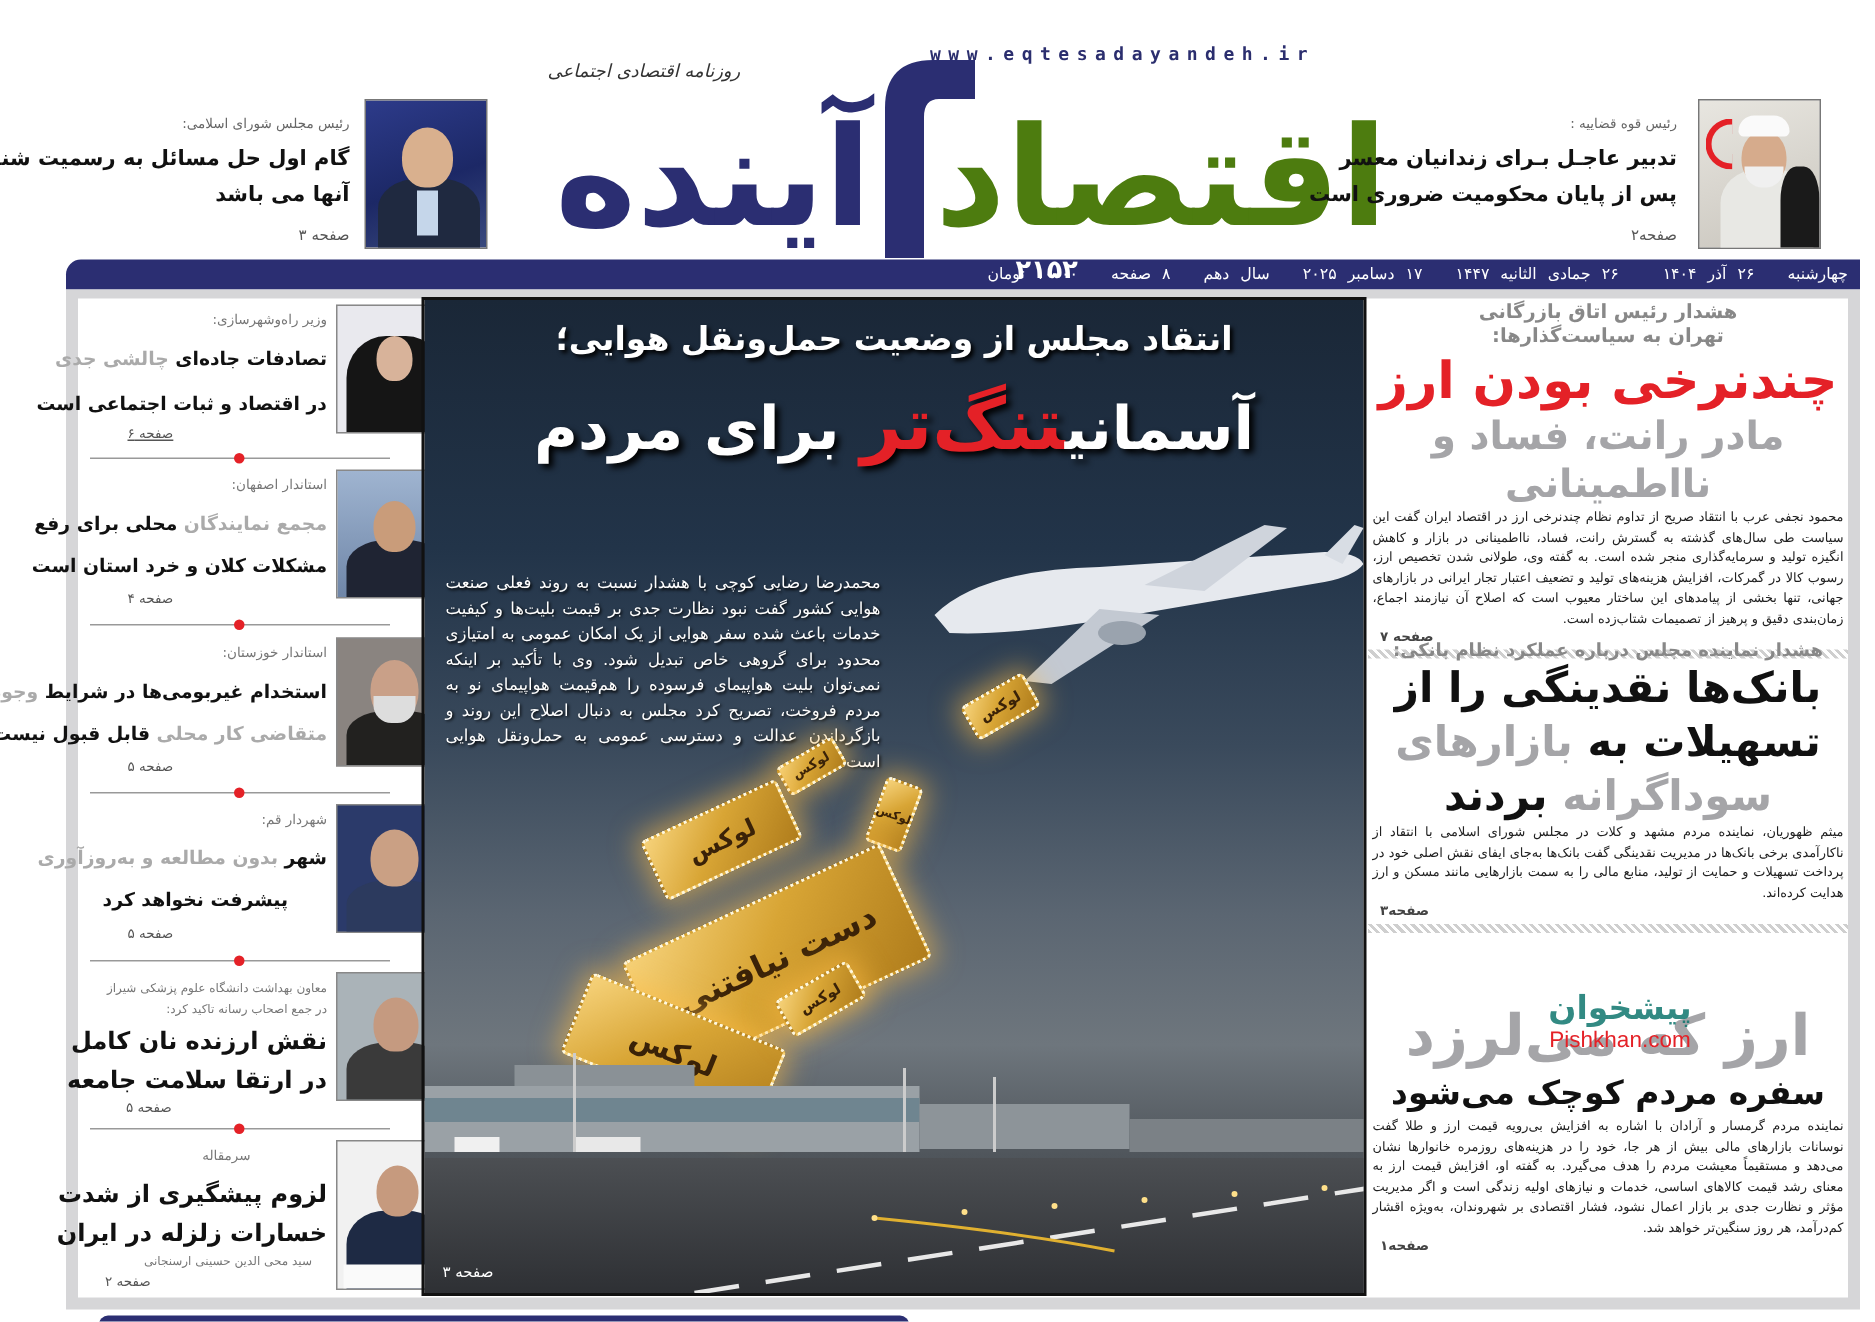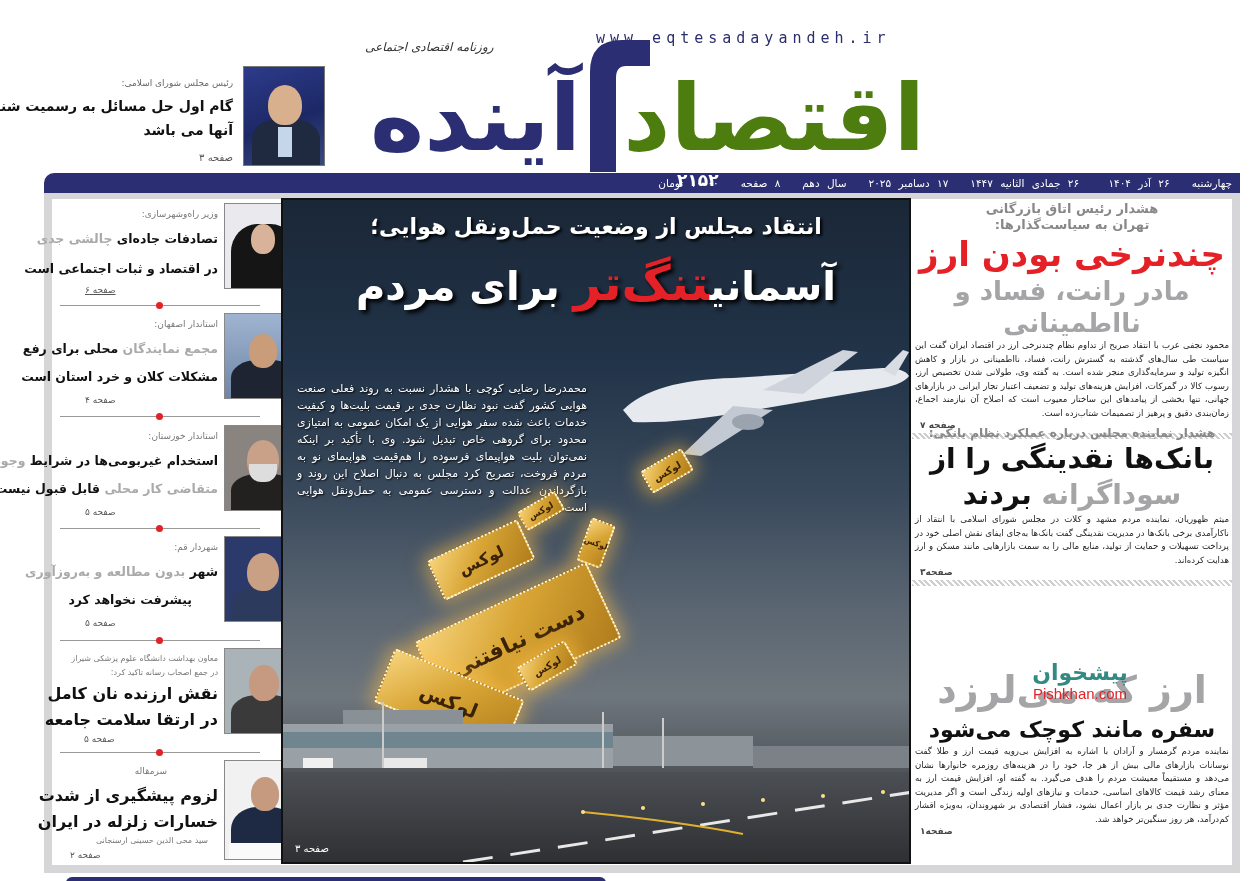--- a/index.html
+++ b/index.html
@@ -1,21 +1,21 @@
 <!DOCTYPE html>
 <html><head>
 <meta charset="utf-8">
 <style>
   * { box-sizing: border-box; margin: 0; padding: 0; }
   html, body { width: 1250px; height: 881px; background: #ffffff; overflow: hidden; }
   body { font-family: "DejaVu Sans", "Liberation Sans", sans-serif; position: relative; direction: rtl; color: #111; }
 
   
   .masthead { position: absolute; left: 0; top: 0; width: 1250px; height: 172px; }
-  .site-url { position: absolute; left: 596px; top: 29px; direction: ltr; font-family: "DejaVu Sans Mono", monospace; font-size: 15px; letter-spacing: 5px; color: #2b2e6e; font-weight: normal; }
+  .site-url { position: absolute; left: 620px; top: 29px; direction: ltr; font-family: "DejaVu Sans Mono", monospace; font-size: 12px; letter-spacing: 5px; color: #2b2e6e; font-weight: bold; }
   .tagline { position: absolute; left: 365px; top: 40px; font-family: "DejaVu Serif", serif; font-style: italic; font-size: 12px; color: #333; }
   .logo { position: absolute; left: 370px; top: 30px; width: 555px; height: 140px; direction: ltr; }
   .logo-word { position: absolute; top: 40px; height: 98px; font-family: "DejaVu Sans", sans-serif; font-weight: bold; font-size: 92px; line-height: 98px; letter-spacing: -4px; direction: rtl; }
   .logo-red { right: 0; width: 300px; color: #4d7c0f; text-align: right; }
   .logo-blue { left: 0; width: 250px; color: #2b2e72; text-align: left; }
   .logo-hook { position: absolute; left: 190px; top: 2px; width: 90px; height: 140px; }
 
   .side-story { position: absolute; top: 66px; height: 104px; }
   .side-story .photo { position: absolute; top: 0; width: 82px; height: 100px; border: 1px solid #777; overflow: hidden; }
   .side-story .kicker { position: absolute; font-size: 9px; color: #666; white-space: nowrap; }
@@ -108,20 +108,36 @@
       <div style="position:absolute;left:34px;top:60px;width:14px;height:30px;background:#c5d6ea;"></div>
     </div>
     <div class="kicker">رئیس مجلس شورای اسلامی:</div>
     <div class="headline">
       <div>گام اول حل مسائل به رسمیت شناختن</div>
       <div>آنها می باشد</div>
     </div>
     <div class="page-ref">صفحه ۳</div>
   </div>
 
+  <div class="side-story story-right">
+    <div class="photo">
+      <div style="position:absolute;left:4px;top:12px;width:18px;height:34px;border:4px solid #e42127;border-right:none;border-radius:20px 0 0 20px;"></div>
+      <div class="suit" style="left:14px;top:46px;width:62px;height:56px;background:#e8e8e4;"></div>
+      <div class="suit" style="left:54px;top:44px;width:26px;height:56px;background:#1a1a1a;"></div>
+      <div class="face" style="left:28px;top:20px;width:30px;height:36px;background:#d6ab8c;"></div>
+      <div style="position:absolute;left:26px;top:10px;width:34px;height:14px;background:#fafafa;border-radius:12px 12px 4px 4px;"></div>
+      <div style="position:absolute;left:30px;top:44px;width:26px;height:14px;background:#f0f0f0;border-radius:0 0 12px 12px;"></div>
+    </div>
+    <div class="kicker">رئیس قوه قضاییه :</div>
+    <div class="headline">
+      <div>تدبیر عاجـل بـرای زندانیان معسر</div>
+      <div>پس از پایان محکومیت ضروری است</div>
+    </div>
+    <div class="page-ref">صفحه۲</div>
+  </div>
 </div>
 
 <div class="date-bar">
   <div class="date-text">
     <span>چهارشنبه</span>&nbsp;&nbsp;
     <span>۲۶ آذر ۱۴۰۴</span>&nbsp;&nbsp;&nbsp;
     <span>۲۶ جمادی الثانیه ۱۴۴۷</span>&nbsp;&nbsp;
     <span>۱۷ دسامبر ۲۰۲۵</span>&nbsp;&nbsp;
     <span>سال دهم</span>&nbsp;&nbsp;
     <span>۸ صفحه</span>&nbsp;&nbsp;
@@ -295,29 +311,30 @@
     <div class="rc-h-red">چندنرخی بودن ارز</div>
     <div class="rc-h-gray">مادر رانت، فساد و نااطمینانی</div>
     <div class="rc-body">محمود نجفی عرب با انتقاد صریح از تداوم نظام چندنرخی ارز در اقتصاد ایران گفت این سیاست طی سال‌های گذشته به گسترش رانت، فساد، نااطمینانی در بازار و کاهش انگیزه تولید و سرمایه‌گذاری منجر شده است. به گفته وی، طولانی شدن تخصیص ارز، رسوب کالا در گمرکات، افزایش هزینه‌های تولید و تضعیف اعتبار تجار ایرانی در بازارهای جهانی، تنها بخشی از پیامدهای این ساختار معیوب است که اصلاح آن نیازمند اجماع، زمان‌بندی دقیق و پرهیز از تصمیمات شتاب‌زده است.</div>
     <div class="rc-page">صفحه ۷</div>
     <div class="rc-sep"></div>
   </div>
 
   <div class="rc-block" style="top:226px;">
     <div class="rc-kicker" style="font-size:12px;">هشدار نماینده مجلس درباره عملکرد نظام بانکی:</div>
     <div class="rc-h-black">بانک‌ها نقدینگی را از</div>
+    <div class="rc-h-black"><span>تسهیلات به</span> <span style="color:#a5a5a8">بازارهای</span></div>
     <div class="rc-h-black"><span style="color:#a5a5a8">سوداگرانه</span> <span>بردند</span></div>
     <div class="rc-body">میثم ظهوریان، نماینده مردم مشهد و کلات در مجلس شورای اسلامی با انتقاد از ناکارآمدی برخی بانک‌ها در مدیریت نقدینگی گفت بانک‌ها به‌جای ایفای نقش اصلی خود در پرداخت تسهیلات و حمایت از تولید، منابع مالی را به سمت بازارهایی مانند مسکن و ارز هدایت کرده‌اند.</div>
     <div class="rc-page">صفحه۳</div>
     <div class="rc-sep"></div>
   </div>
 
   <div class="rc-block" style="top:460px;">
     <div class="rc-h-gray" style="font-size:38px;line-height:50px;margin-top:6px;">ارز که می‌لرزد</div>
-    <div class="rc-h-black" style="font-size:22px;line-height:30px;">سفره مانند کوچک می‌شود</div>
+    <div class="rc-h-black" style="font-size:22px;line-height:30px;">سفره مردم کوچک می‌شود</div>
     <div class="rc-body">نماینده مردم گرمسار و آرادان با اشاره به افزایش بی‌رویه قیمت ارز و طلا گفت نوسانات بازارهای مالی بیش از هر جا، خود را در هزینه‌های روزمره خانوارها نشان می‌دهد و مستقیماً معیشت مردم را هدف می‌گیرد. به گفته او، افزایش قیمت ارز به معنای رشد قیمت کالاهای اساسی، خدمات و نیازهای اولیه زندگی است و اگر مدیریت مؤثر و نظارت جدی بر بازار اعمال نشود، فشار اقتصادی بر شهروندان، به‌ویژه اقشار کم‌درآمد، هر روز سنگین‌تر خواهد شد.</div>
     <div class="rc-page">صفحه۱</div>
   </div>
 </div>
 
 <div class="watermark">
   <div class="wm-fa">پیشخوان</div>
   <div class="wm-en">Pishkhan.com</div>
 </div>
 

